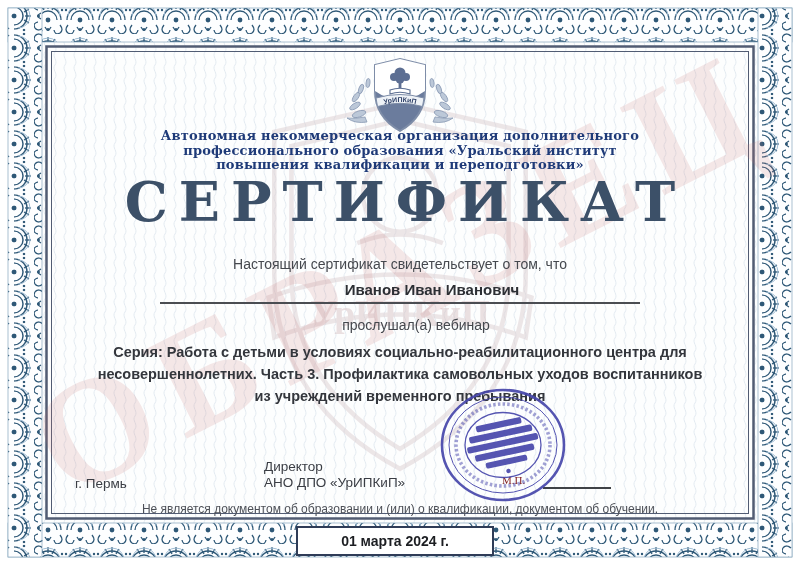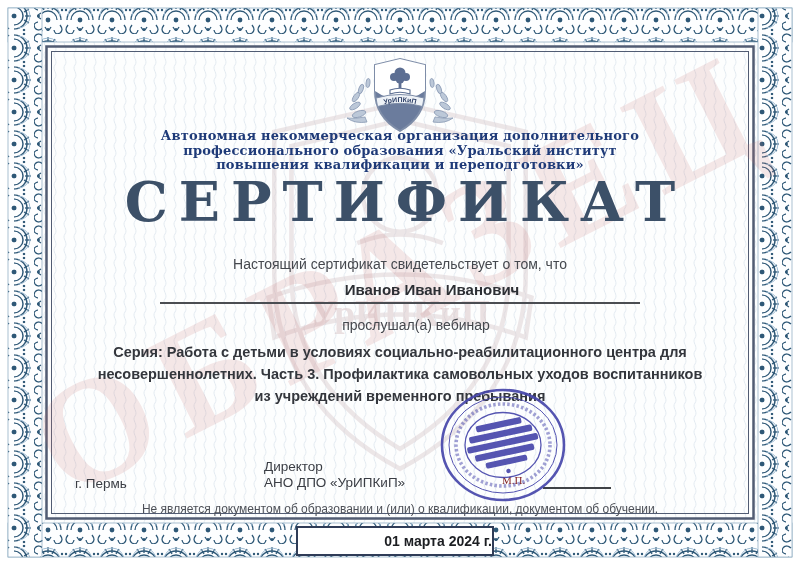--- a/index.html
+++ b/index.html
@@ -30,21 +30,21 @@
     color:#33363c; font-size:14.5px; font-weight:bold; line-height:22px; z-index:3;
   }
   .city{ top:476px; left:64px; color:#3a3d44; font-size:13.5px; z-index:3;margin-left:11px;}
   .director{ top:459px; left:264px; color:#3a3d44; font-size:13.5px; line-height:16px; z-index:3;}
   .seal-mark{ top:474px; left:502px; color:#7f1d1d; font-size:11px; z-index:3;font-family:Liberation Serif, serif;}
   .sig-line{ top:487px; left:543px; width:68px; border-top:2px solid #3f4246; z-index:3;}
   .disclaimer{ top:502px; color:#4d5057; font-size:12px; z-index:3;}
   .date-box{
     top:526px; left:296px; width:198px; height:30px;
     background:#ffffff; border:2px solid #2f3c57; box-sizing:border-box;
-    display:flex; align-items:center; justify-content:flex-end;
+    display:flex; align-items:center; justify-content:center;
     color:#1c1e22; font-size:14px; font-weight:bold; z-index:6;
   }
   .watermark{
     top:50%; left:50%;
     transform:translate(-50%,-56%) rotate(-27deg);
     color:rgba(204,119,119,0.17);
     font-family:"Liberation Serif", serif; font-weight:bold;
     font-size:150px; letter-spacing:16px; white-space:nowrap;
     z-index:2; pointer-events:none;
   }

